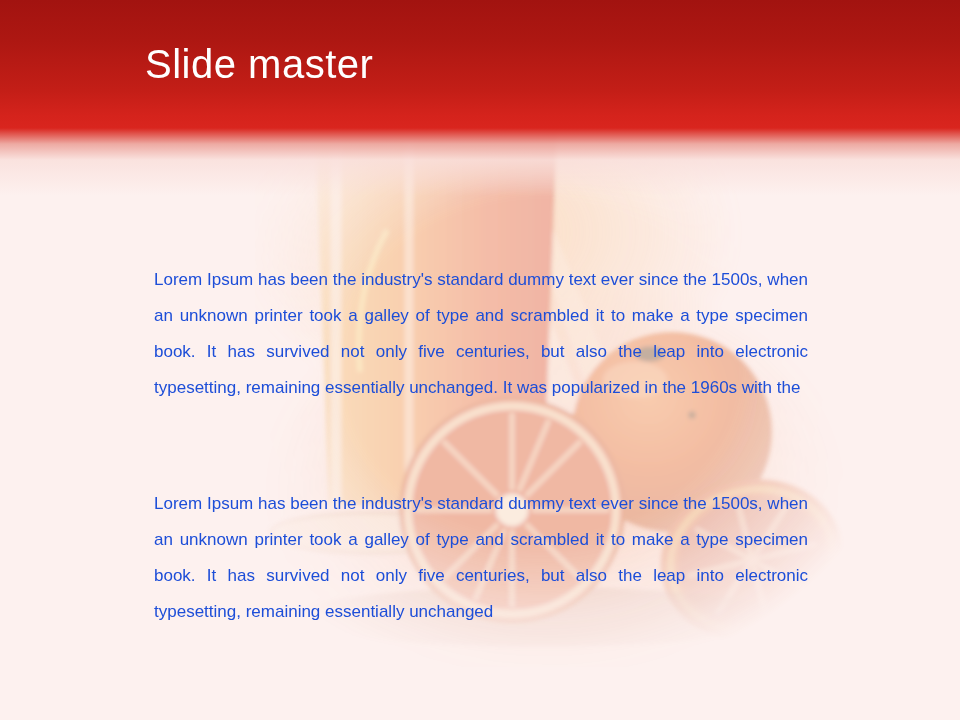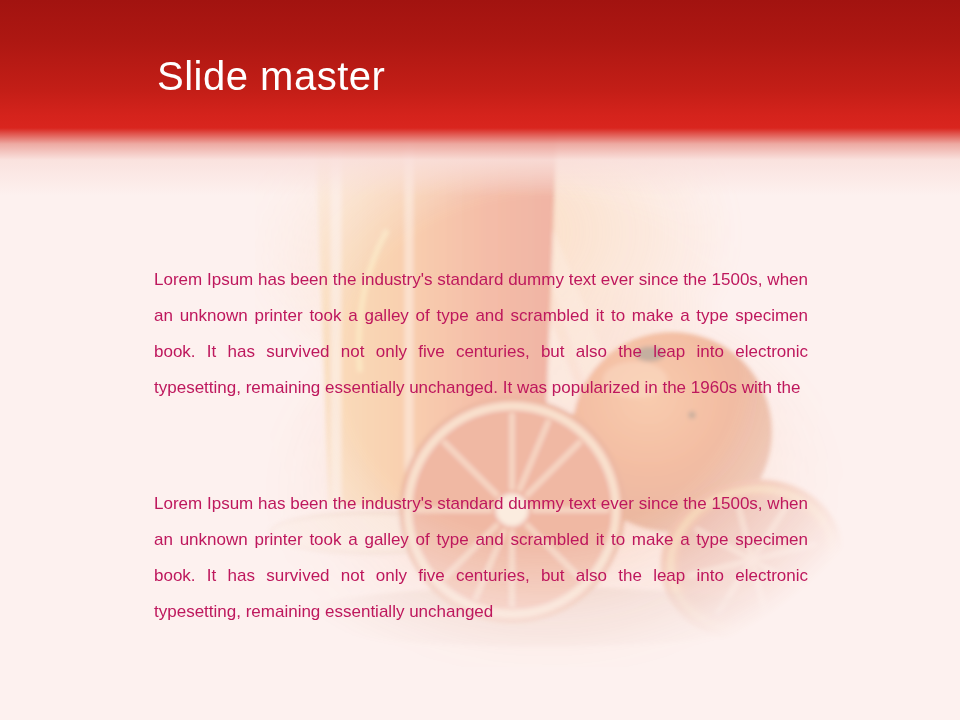--- a/index.html
+++ b/index.html
@@ -26,33 +26,33 @@
       #ad1712 20%,
       #c31e17 45%,
       #d5231c 58%,
       #d9251e 64%,
       rgba(236,164,156,0.92) 72%,
       rgba(249,222,218,0.78) 80%,
       rgba(253,241,239,0) 98%);
   }
   .slide-title{
     position:absolute;left:145px;top:42px;
-    margin:12px;
+    margin:0;
     font-size:40px;font-weight:400;line-height:1.1;
     color:#ffffff;
     letter-spacing:0.5px;
   }
 
   .text-placeholder{
     position:absolute;left:154px;top:174px;width:660px;
     font-size:16px;line-height:22px;color:#1b1b1b;
   }
   .body-paragraph{
     position:absolute;left:154px;width:654px;
-    font-size:17px;line-height:36px;color:#be185d;
+    font-size:17px;line-height:36px;color:#1d4ed8;
     text-align:justify;
   }
   .para-1{top:245px;}
   .para-2{top:469px;}
 </style>
 </head>
 <body>
 
 <div class="slide">
 

